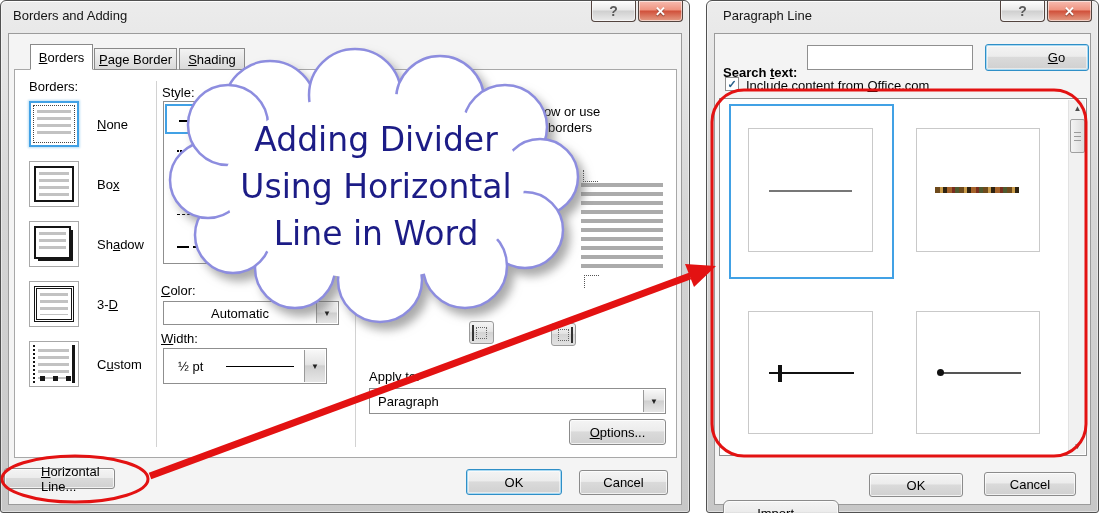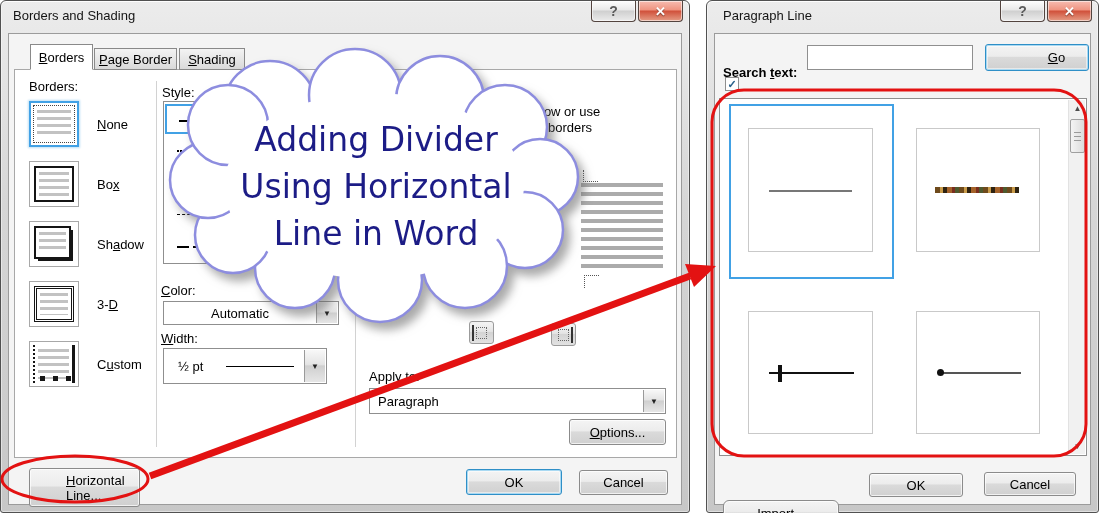--- a/index.html
+++ b/index.html
@@ -101,21 +101,21 @@
 
   
   #overlay { position:absolute; left:0; top:0; width:1100px; height:513px; pointer-events:none; z-index:50; }
   .cloudc { fill:#ffffff; stroke:var(--cloud-border); stroke-width:2.5; }
   .cloud-text { font-family:"DejaVu Sans",sans-serif; font-size:33px; text-anchor:middle; }
 </style>
 </head>
 <body>
 
 <div class="dialog" id="dlg-borders">
-  <div class="titlebar">Borders and Shading</div>
+  <div class="titlebar">Borders and Adding</div>
   <div class="capbtns">
     <div class="capbtn help">?</div>
     <div class="capbtn close">✕</div>
   </div>
   <div class="body-panel"></div>
 
   <div class="tab selected" style="left:29px; top:43px; width:63px; height:26px;">
       <span><u>B</u>orders</span>
     </div>
   <div class="tab" style="left:93px; top:47px; width:83px; height:22px;">
@@ -215,21 +215,21 @@
 
   <div class="lbl" style="left:368px; top:368px;">Apply to:</div>
   <div class="combo" style="left:368px; top:387px; width:297px; height:26px;">
     <div style="position:absolute; left:8px; top:5px;">Paragraph</div>
     <div class="combo-arrow">▼</div>
   </div>
   <div class="btn" style="left:568px; top:418px; width:97px; height:26px;">
       <span><u>O</u>ptions...</span>
     </div>
 
-  <div class="btn" style="left:28px; top:467px; width:111px; height:39px;padding-left:36px;">
+  <div class="btn" style="left:3px; top:467px; width:111px; height:21px;padding-left:36px;">
       <span><u>H</u>orizontal Line...</span>
     </div>
   <div class="btn default" style="left:465px; top:468px; width:96px; height:26px;">
       <span>OK</span>
     </div>
   <div class="btn" style="left:578px; top:469px; width:89px; height:25px;">
       <span>Cancel</span>
     </div>
 </div>
 
@@ -243,20 +243,21 @@
 
   <div class="lbl" style="left:16px; top:64px;font-weight:bold;">Search <u>t</u>ext:</div>
   <input class="textinput" style="left: 100px; top: 44px; width: 166px; height: 25px;" value="">
   <div class="btn default" style="left:278px; top:43px; width:104px; height:27px;padding-left:39px;">
       <span><u>G</u>o</span>
     </div>
 
   <div class="checkbox" style="left:18px; top:76px;">
       <span>✓</span>
     </div>
+  <div class="lbl" style="left:39px; top:77px;">Include content from <u>O</u>ffice.com</div>
 
   <div class="gallery">
     <div class="scrollbar">
       <div class="sbtn" style="top:0;">▲</div>
       <div class="sthumb"></div>
       <div class="sbtn" style="bottom:0;">▼</div>
     </div>
   </div>
 
   <div class="gsel"></div>

